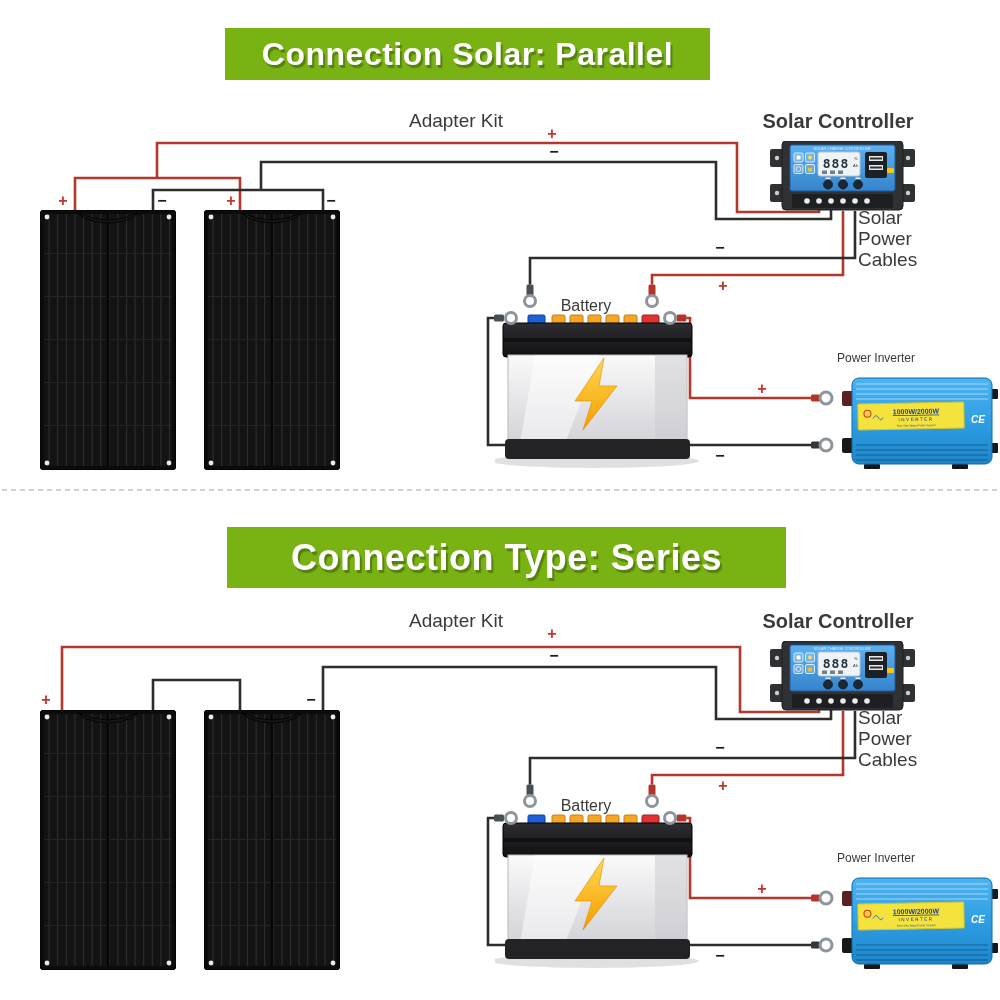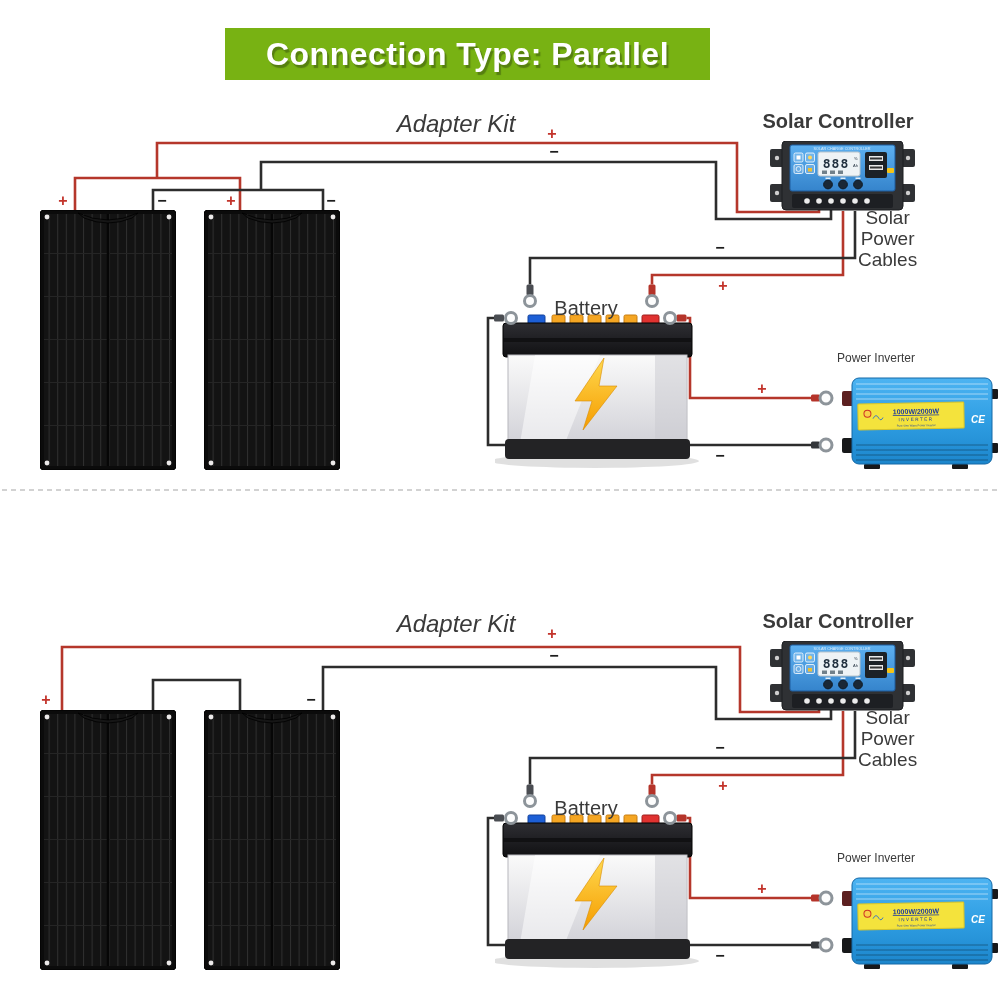--- a/index.html
+++ b/index.html
@@ -11,25 +11,25 @@
   .banner{
     position:absolute;background:#78b213;color:#ffffff;font-weight:bold;
     display:flex;align-items:center;justify-content:center;
     text-shadow:2px 3px 1px rgba(58,86,14,0.55);
     letter-spacing:0.5px;
   }
   .banner.p{left:225px;top:28px;width:485px;height:52px;font-size:32px;}
   .banner.s{left:227px;top:527px;width:559px;height:61px;font-size:36px;}
   .label{position:absolute;color:#3a3a3a;}
   .label.center{text-align:center;}
-  .lbl-adapter{width:200px;font-size:24px;font-style:italic;}
+  .lbl-adapter{width:200px;font-size:19px;}
   .lbl-controller{width:200px;font-size:20px;font-weight:bold;}
-  .lbl-battery{width:200px;font-size:20px;}
+  .lbl-battery{width:200px;font-size:16px;}
   .lbl-inverter{width:200px;font-size:12px;}
-  .lbl-cables{font-size:19px;line-height:21px;text-align:center;}
+  .lbl-cables{font-size:19px;line-height:21px;}
   .wire-red{stroke:#b5372b;stroke-width:2.6;fill:none;}
   .wire-black{stroke:#2d2d2d;stroke-width:2.6;fill:none;}
   .mark{font:bold 16px "Liberation Sans",sans-serif;text-anchor:middle;}
   .mark-pos{fill:#c3342b;}
   .mark-neg{fill:#1d1d1d;}
   .ring{fill:#fdfdfd;stroke:#8d949a;stroke-width:3;}
 </style>
 </head>
 <body>
 
@@ -273,21 +273,22 @@
           <text x="552" y="139" class="mark mark-pos">+</text>
           <text x="554" y="161" class="mark mark-neg">−</text>
           <text x="720" y="253" class="mark mark-neg">−</text>
           <text x="723" y="291" class="mark mark-pos">+</text>
           <text x="762" y="394" class="mark mark-pos">+</text>
           <text x="720" y="461" class="mark mark-neg">−</text>
         </g>
   </g>
 </svg>
 
-<div class="banner p">Connection Type: Parallel</div>
+<div class="banner p">Connection Solar: Parallel</div>
+<div class="banner s">Connection Type: Series</div>
 
 <div class="label center lbl-adapter" style="left:356px;top:110px;">Adapter Kit</div>
 <div class="label center lbl-controller" style="left:738px;top:110px;">Solar Controller</div>
 <div class="label lbl-cables" style="left:858px;top:207px;">
   <div>Solar</div>
   <div>Power</div>
   <div>Cables</div>
 </div>
 <div class="label center lbl-battery" style="left:486px;top:297px;">Battery</div>
 <div class="label center lbl-inverter" style="left:776px;top:351px;">Power Inverter</div>

